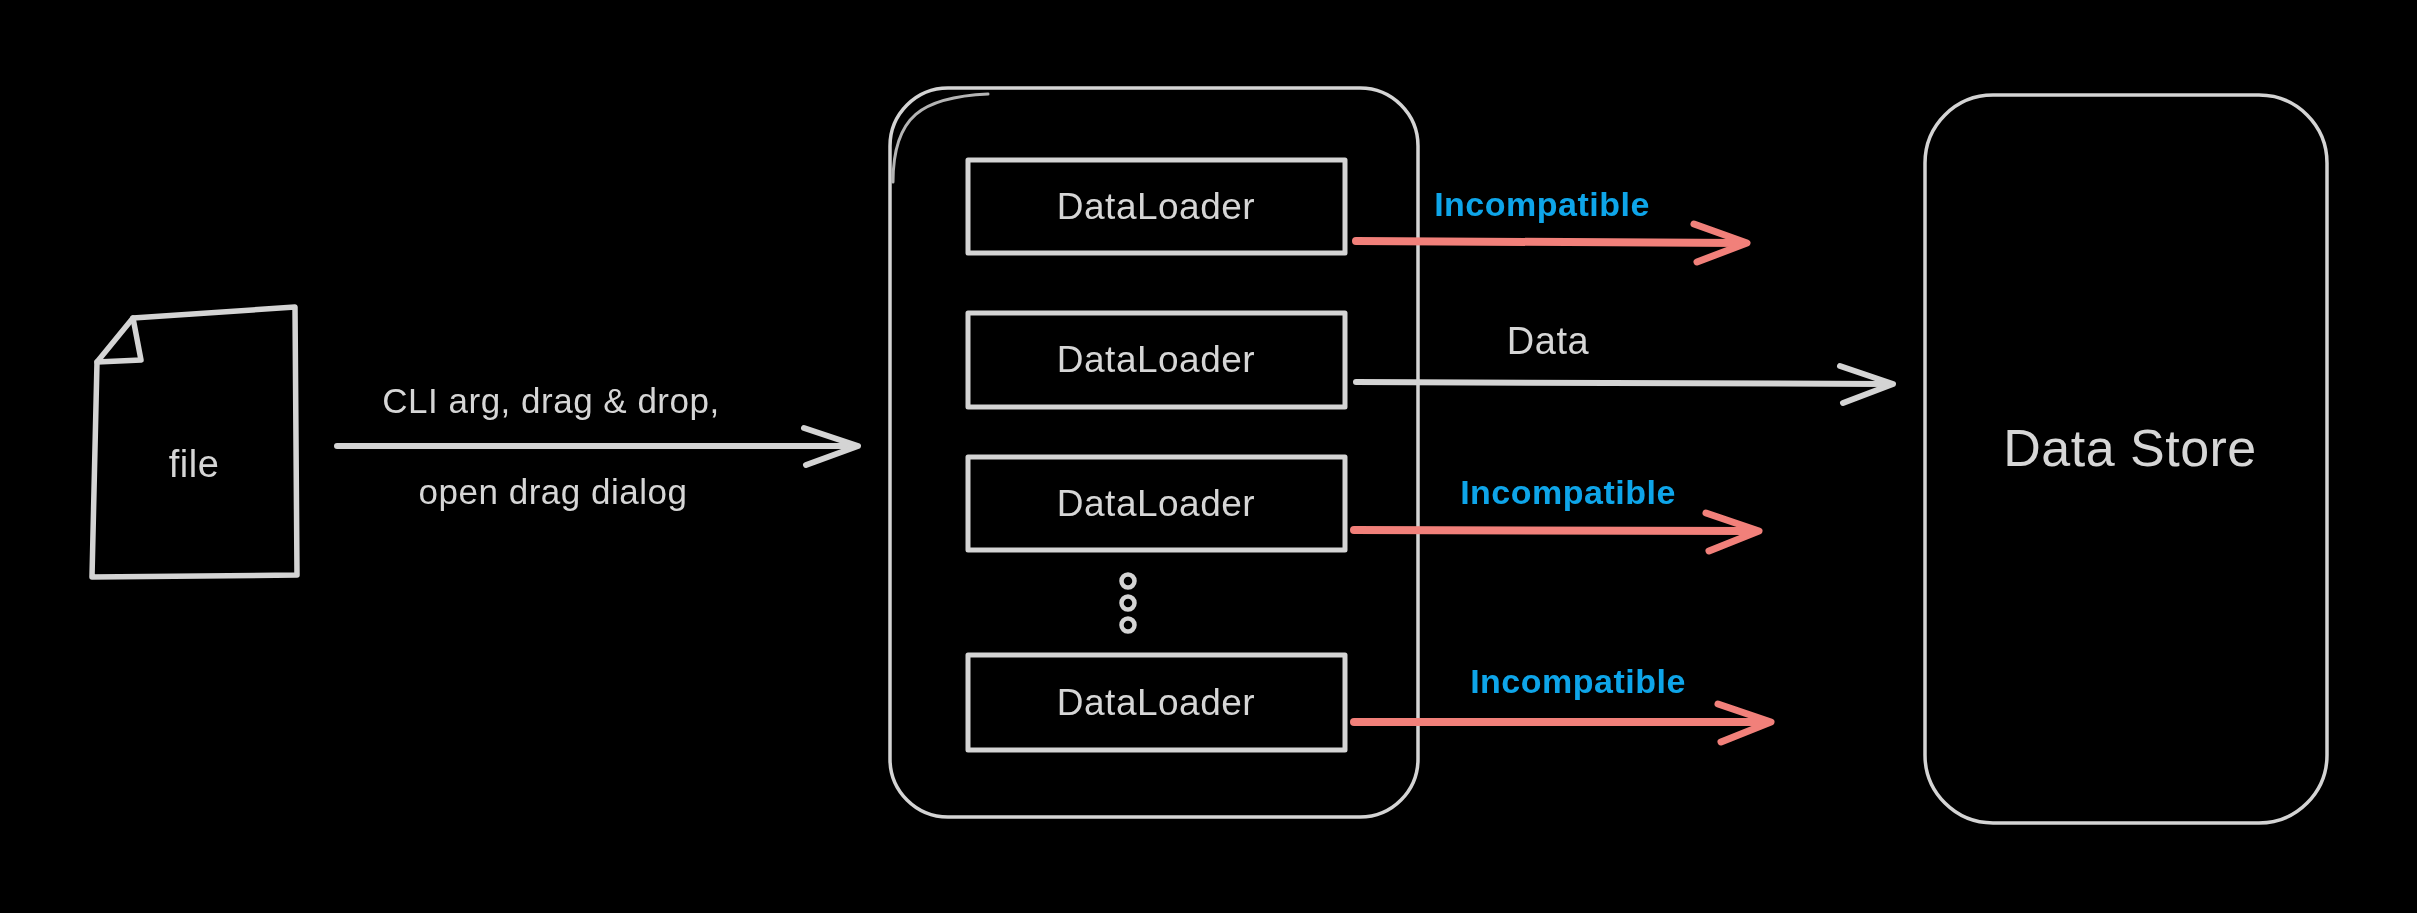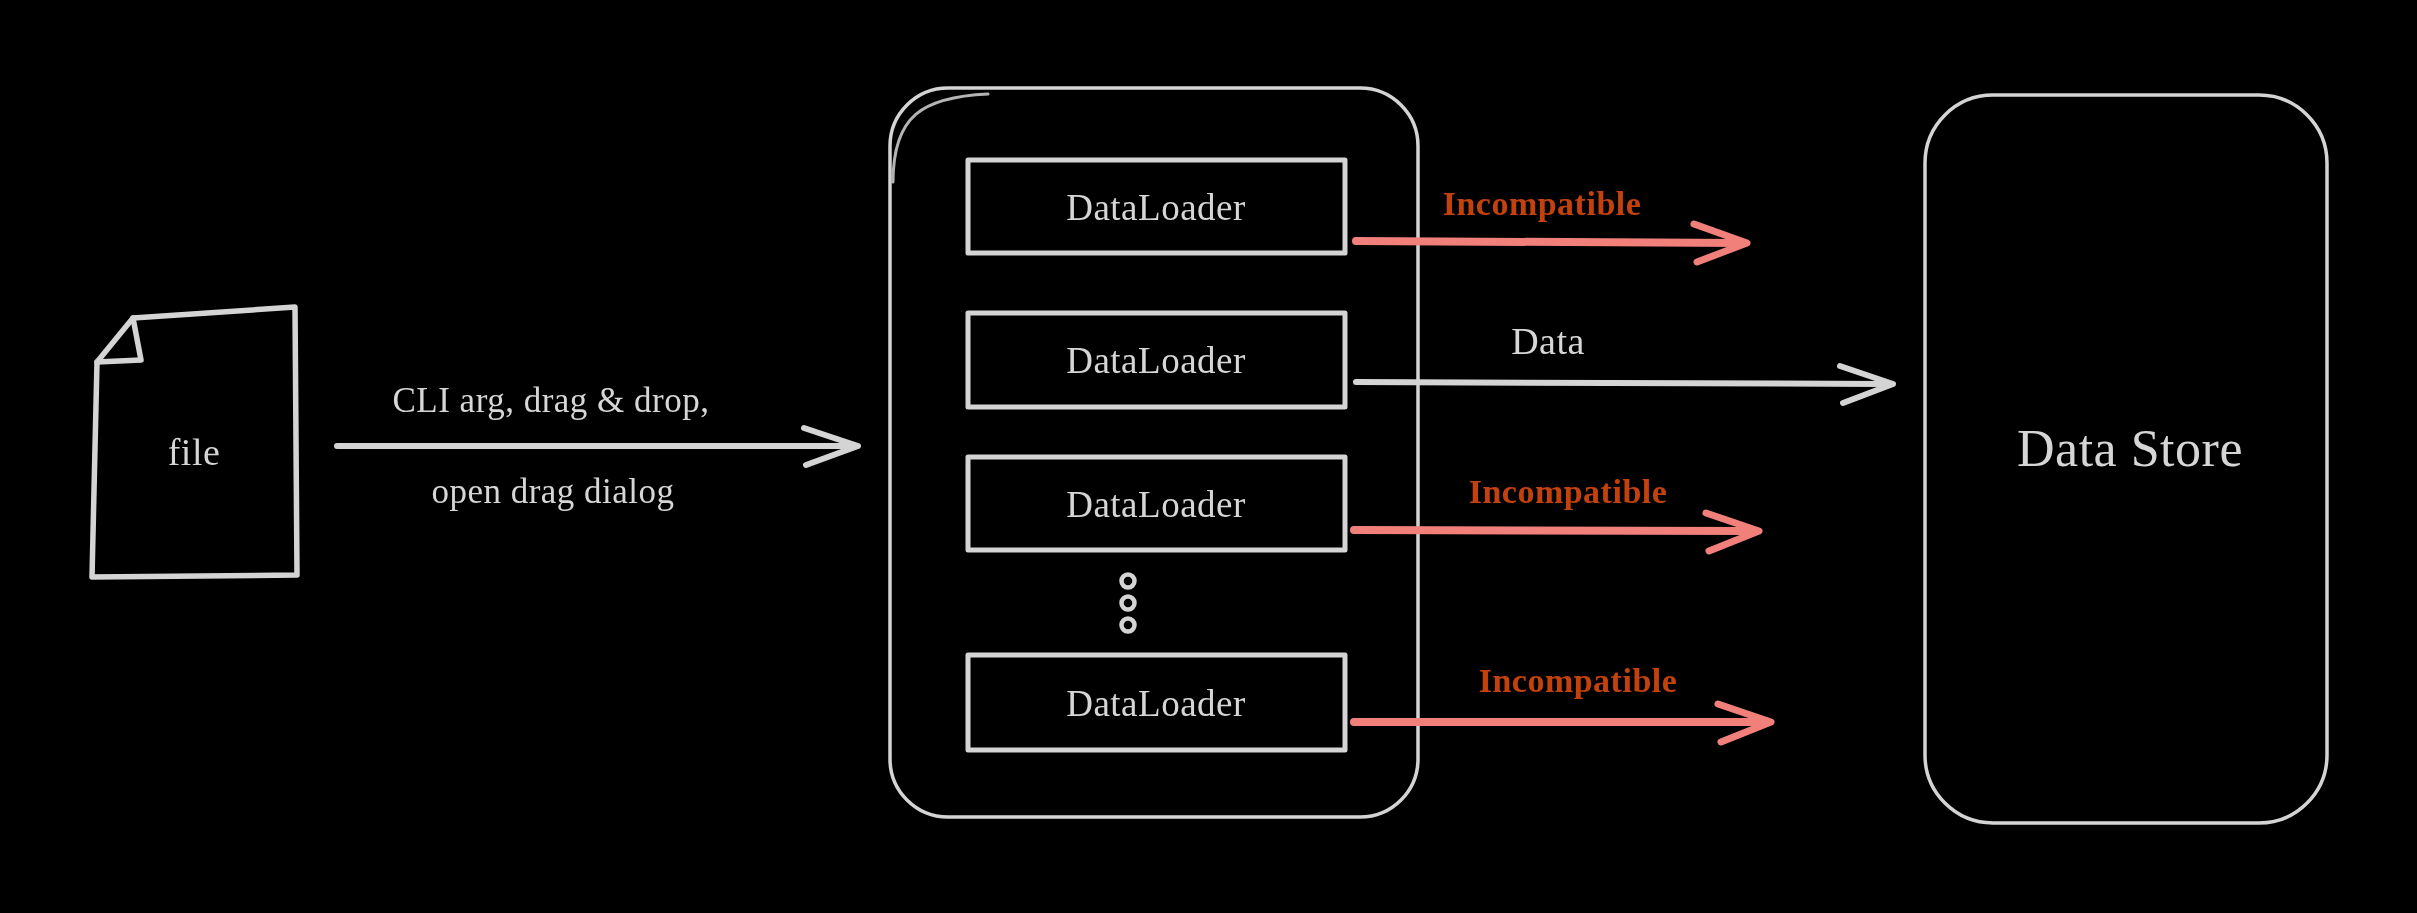--- a/index.html
+++ b/index.html
@@ -2,26 +2,26 @@
 <html><head>
 <meta charset="utf-8">
 <style>
   html,body{margin:0;padding:0;background:#000;}
   #canvas{position:relative;width:2417px;height:913px;background:#000;overflow:hidden;}
   #shapes{position:absolute;left:0;top:0;}
   .t{
     position:absolute;
     transform:translate(-50%,-50%);
     white-space:nowrap;
-    font-family:Liberation Serif, serif;
+    font-family:Liberation Sans, sans-serif;
     color:#d6d6d6;
     letter-spacing:.5px;
   }
-  .t.red{color:#c2410c;font-weight:bold;}
-  .f-file{left:194px;top:452px;font-size:38px;}
+  .t.red{color:#0ea5e9;font-weight:bold;}
+  .f-file{left:194px;top:464px;font-size:38px;}
   .f-cli1{left:551px;top:401px;font-size:35px;}
   .f-cli2{left:553px;top:492px;font-size:35px;}
   .f-dl1{left:1156px;top:207px;font-size:37px;}
   .f-dl2{left:1156px;top:360px;font-size:37px;}
   .f-dl3{left:1156px;top:504px;font-size:37px;}
   .f-dl4{left:1156px;top:703px;font-size:37px;}
   .f-out1{left:1542px;top:204px;font-size:34px;}
   .f-out2{left:1540px;top:341px;font-size:38px;margin-left:8px;}
   .f-out3{left:1568px;top:492px;font-size:34px;}
   .f-out4{left:1578px;top:681px;font-size:34px;}

